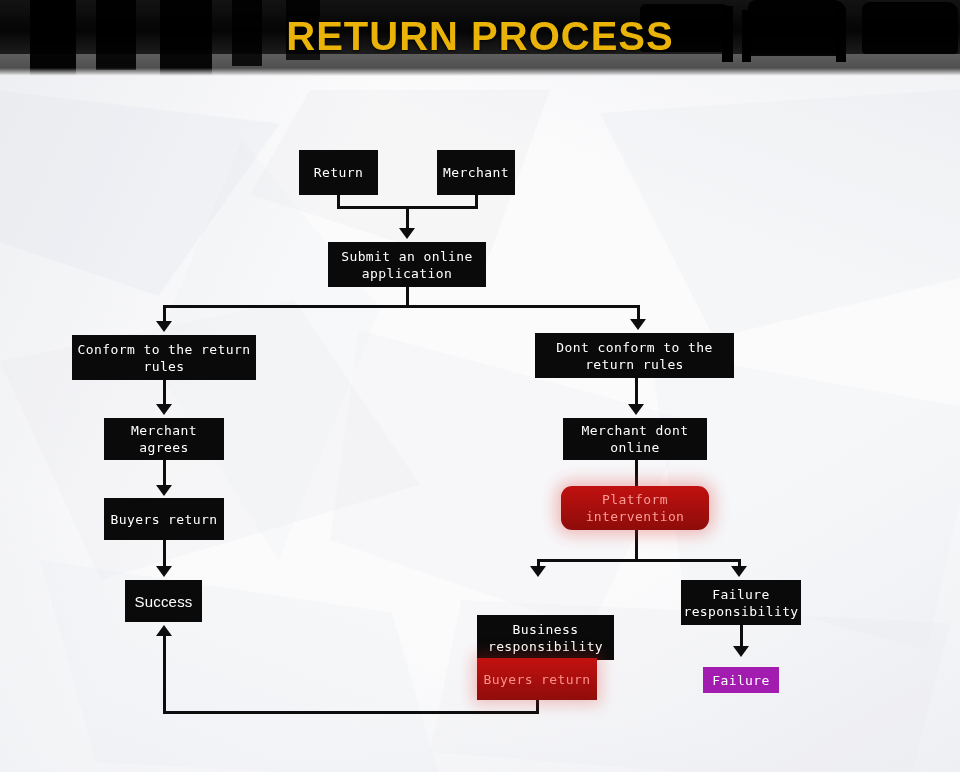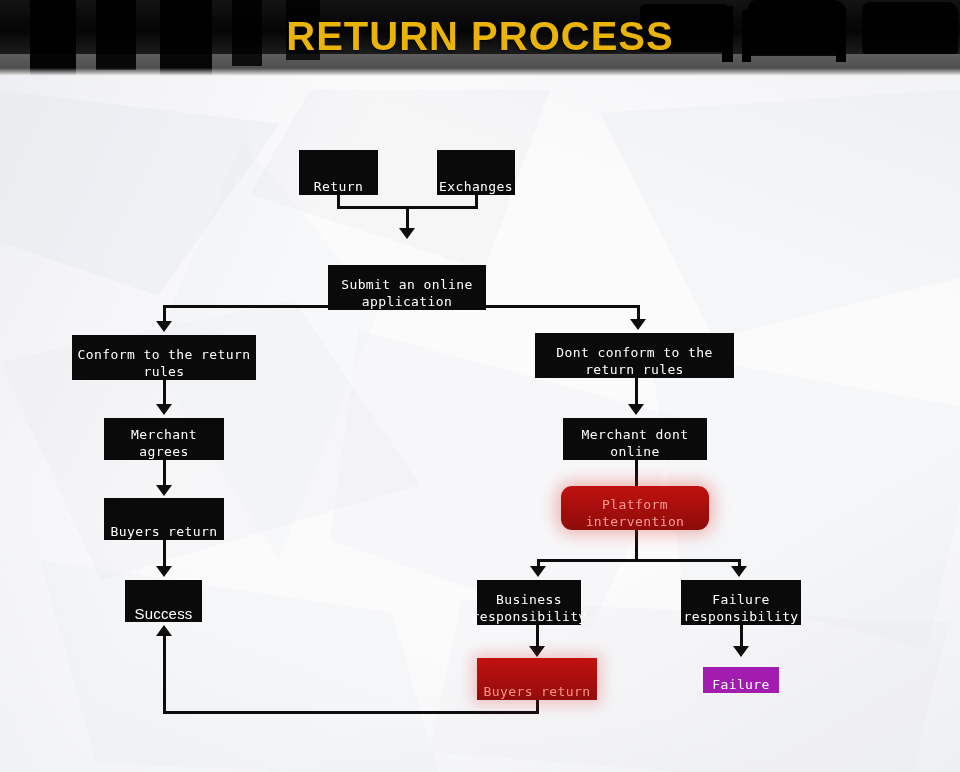--- a/index.html
+++ b/index.html
@@ -86,21 +86,21 @@
   .banner .bottom-fade {
     position: absolute; left: 0; bottom: 0; width: 100%; height: 8px;
     background: linear-gradient(180deg, rgba(255,255,255,0) 0%, rgba(250,250,251,1) 100%);
     z-index: 6;
   }
 
   
   .node {
     position: absolute;
     display: flex;
-    align-items: flex-end;
+    align-items: center;
     justify-content: center;
     text-align: center;
     box-sizing: border-box;
     color: #ffffff;
     font-family: "DejaVu Sans Mono", monospace;
     font-size: 13px;
     line-height: 17px;
     letter-spacing: 0.4px;
     background: #0a0a0a;
     z-index: 4;
@@ -229,24 +229,24 @@
   <div class="line v" style="left:536px; top:700px; height:14px;"></div>
   <div class="line h" style="left:163px; top:711px; width:376px;"></div>
   <div class="line v" style="left:163px; top:636px; height:76px;"></div>
   <div class="arrow up" style="left:156px; top:625px;"></div>
 
   <div class="node" style="left:299px; top:150px; width:79px; height:45px;">
     <span>Return</span>
   </div>
 
   <div class="node" style="left:437px; top:150px; width:78px; height:45px;">
-    <span>Exchanges</span>
-  </div>
-
-  <div class="node" style="left:328px; top:242px; width:158px; height:45px;margin-top:23px;">
+    <span>Merchant</span>
+  </div>
+
+  <div class="node" style="left:328px; top:242px; width:158px; height:45px;">
     <span>Submit an online application</span>
   </div>
 
   <div class="node" style="left:72px; top:335px; width:184px; height:45px;">
     <span>Conform to the return rules</span>
   </div>
 
   <div class="node" style="left:535px; top:333px; width:199px; height:45px;">
     <span>Dont conform to the return rules</span>
   </div>
@@ -264,21 +264,21 @@
   </div>
 
   <div class="node sans" style="left:125px; top:580px; width:77px; height:42px;">
     <span>Success</span>
   </div>
 
   <div class="node red-round" style="left:561px; top:486px; width:148px; height:44px;">
     <span>Platform intervention</span>
   </div>
 
-  <div class="node" style="left:477px; top:580px; width:104px; height:45px;">
+  <div class="node" style="left:477px; top:615px; width:137px; height:45px;">
     <span>Business responsibility</span>
   </div>
 
   <div class="node" style="left:681px; top:580px; width:120px; height:45px;">
     <span>Failure responsibility</span>
   </div>
 
   <div class="node red-sharp" style="left:477px; top:658px; width:120px; height:42px;">
     <span>Buyers return</span>
   </div>

